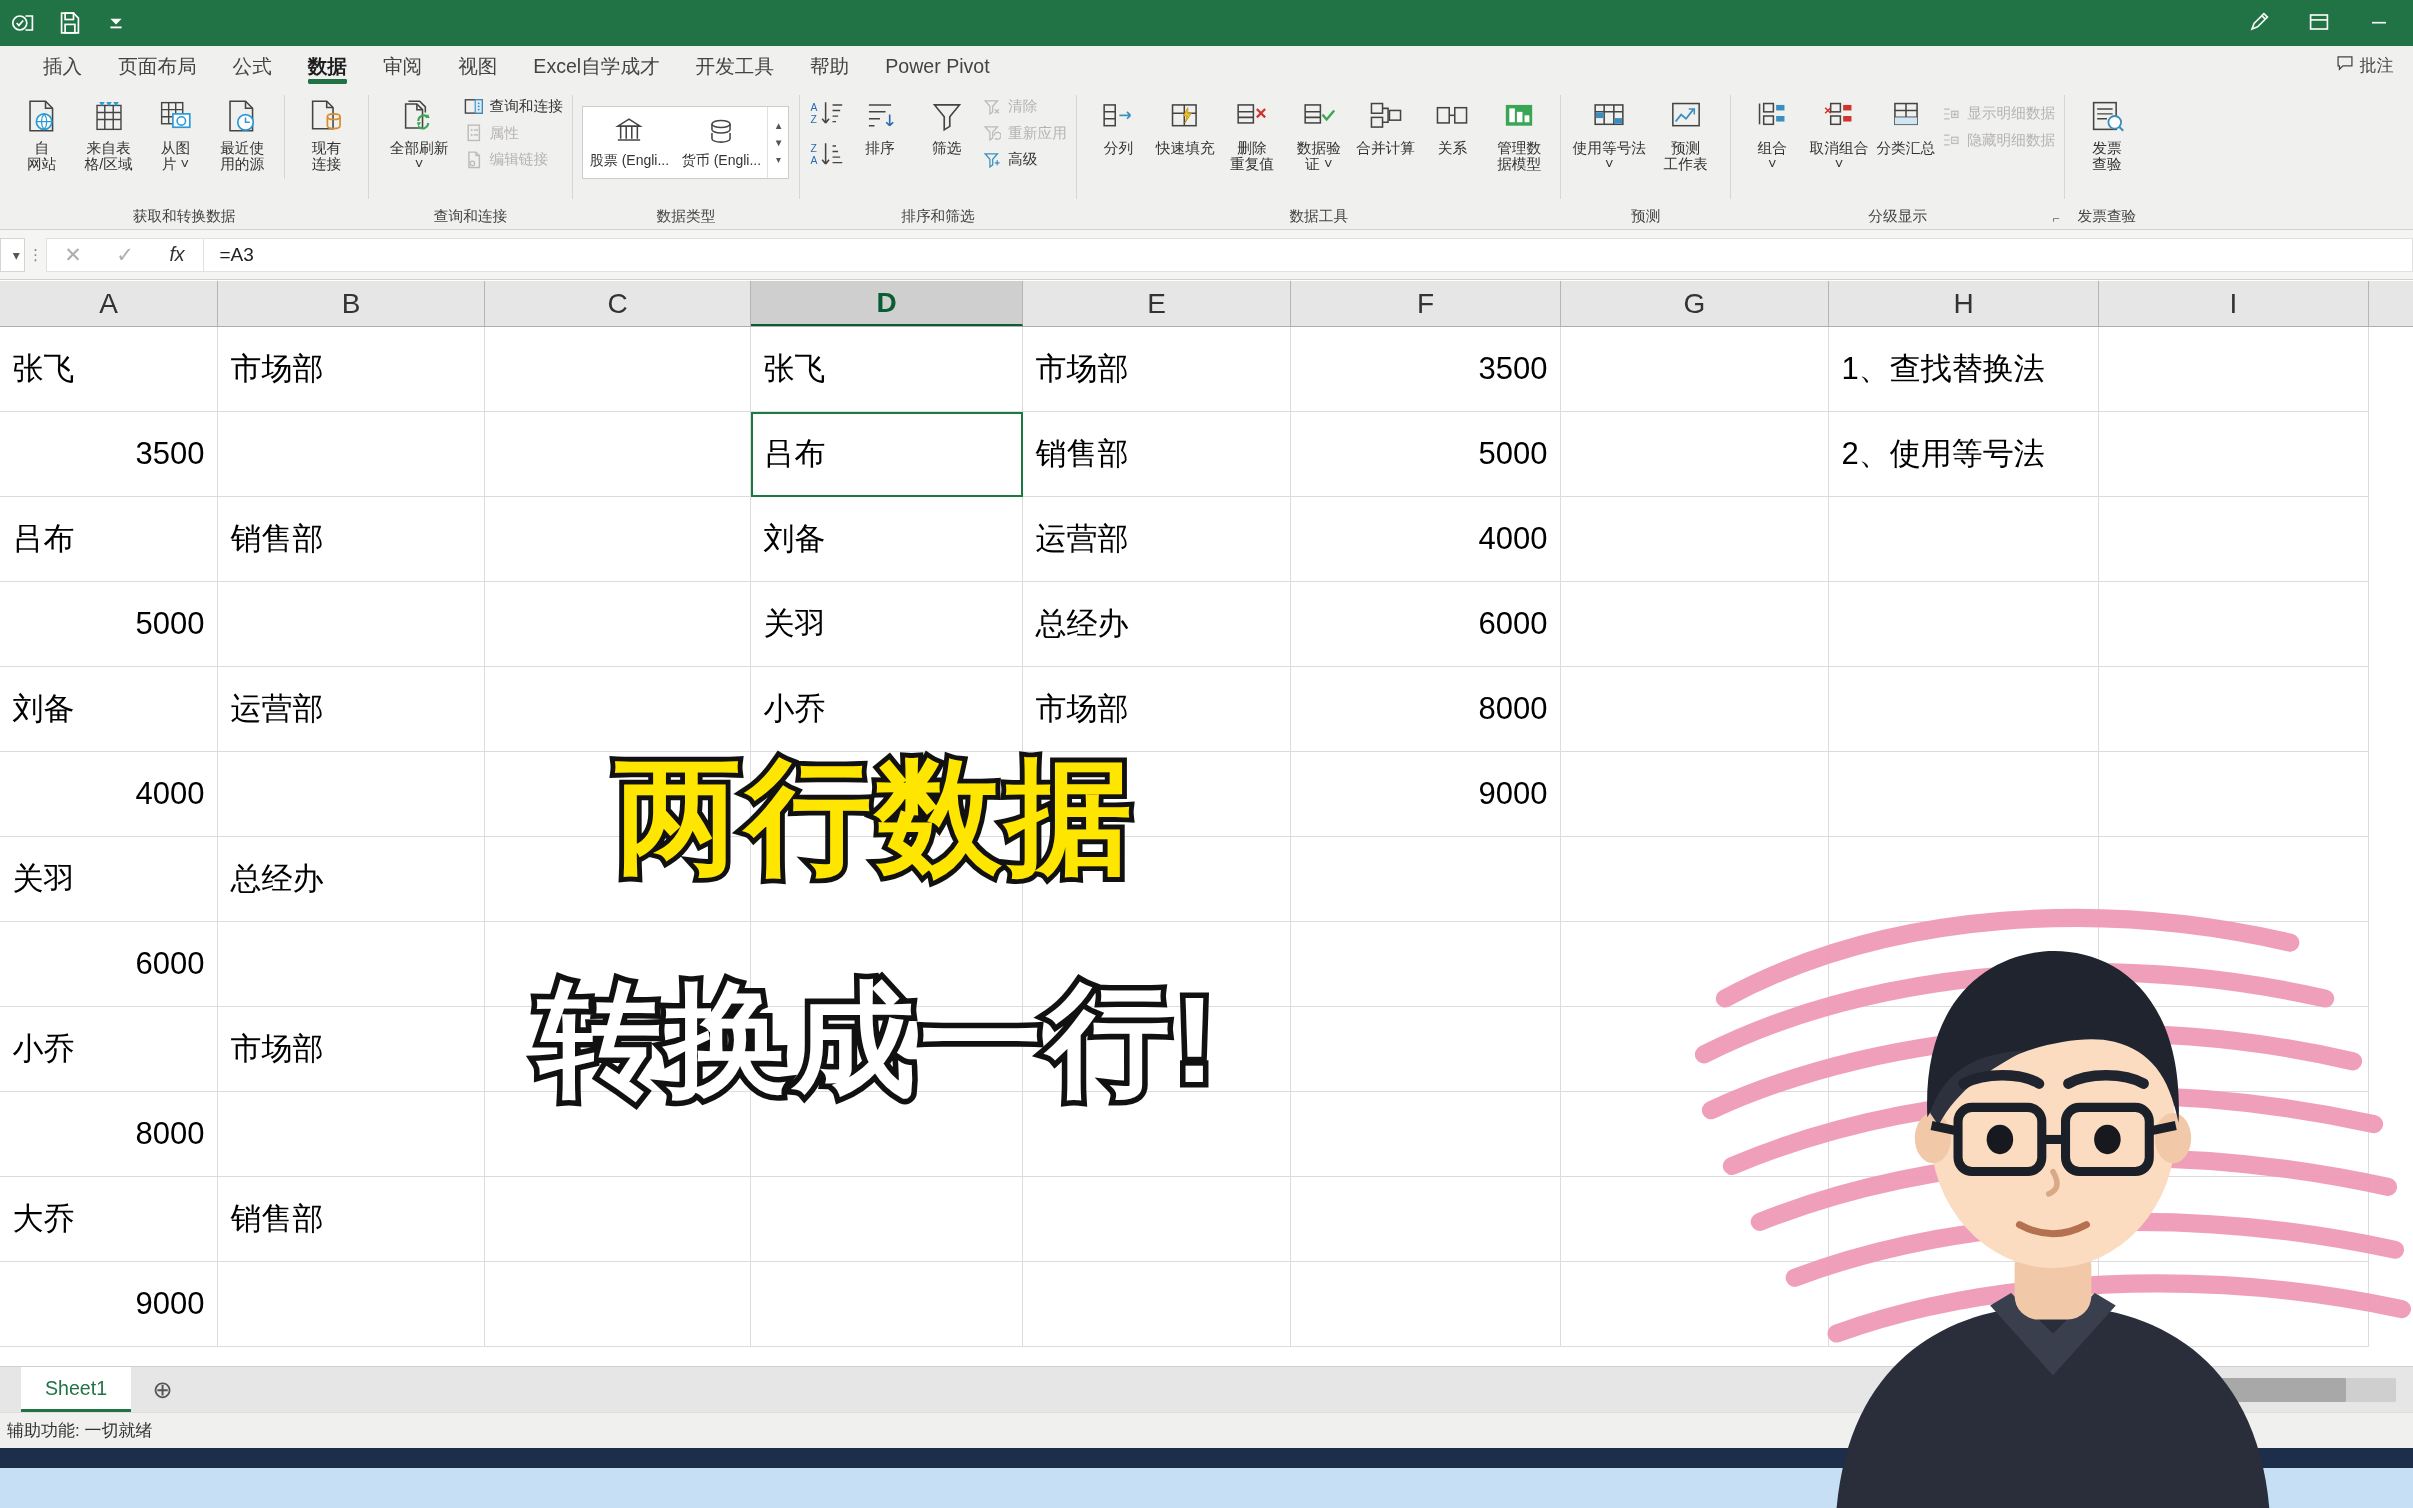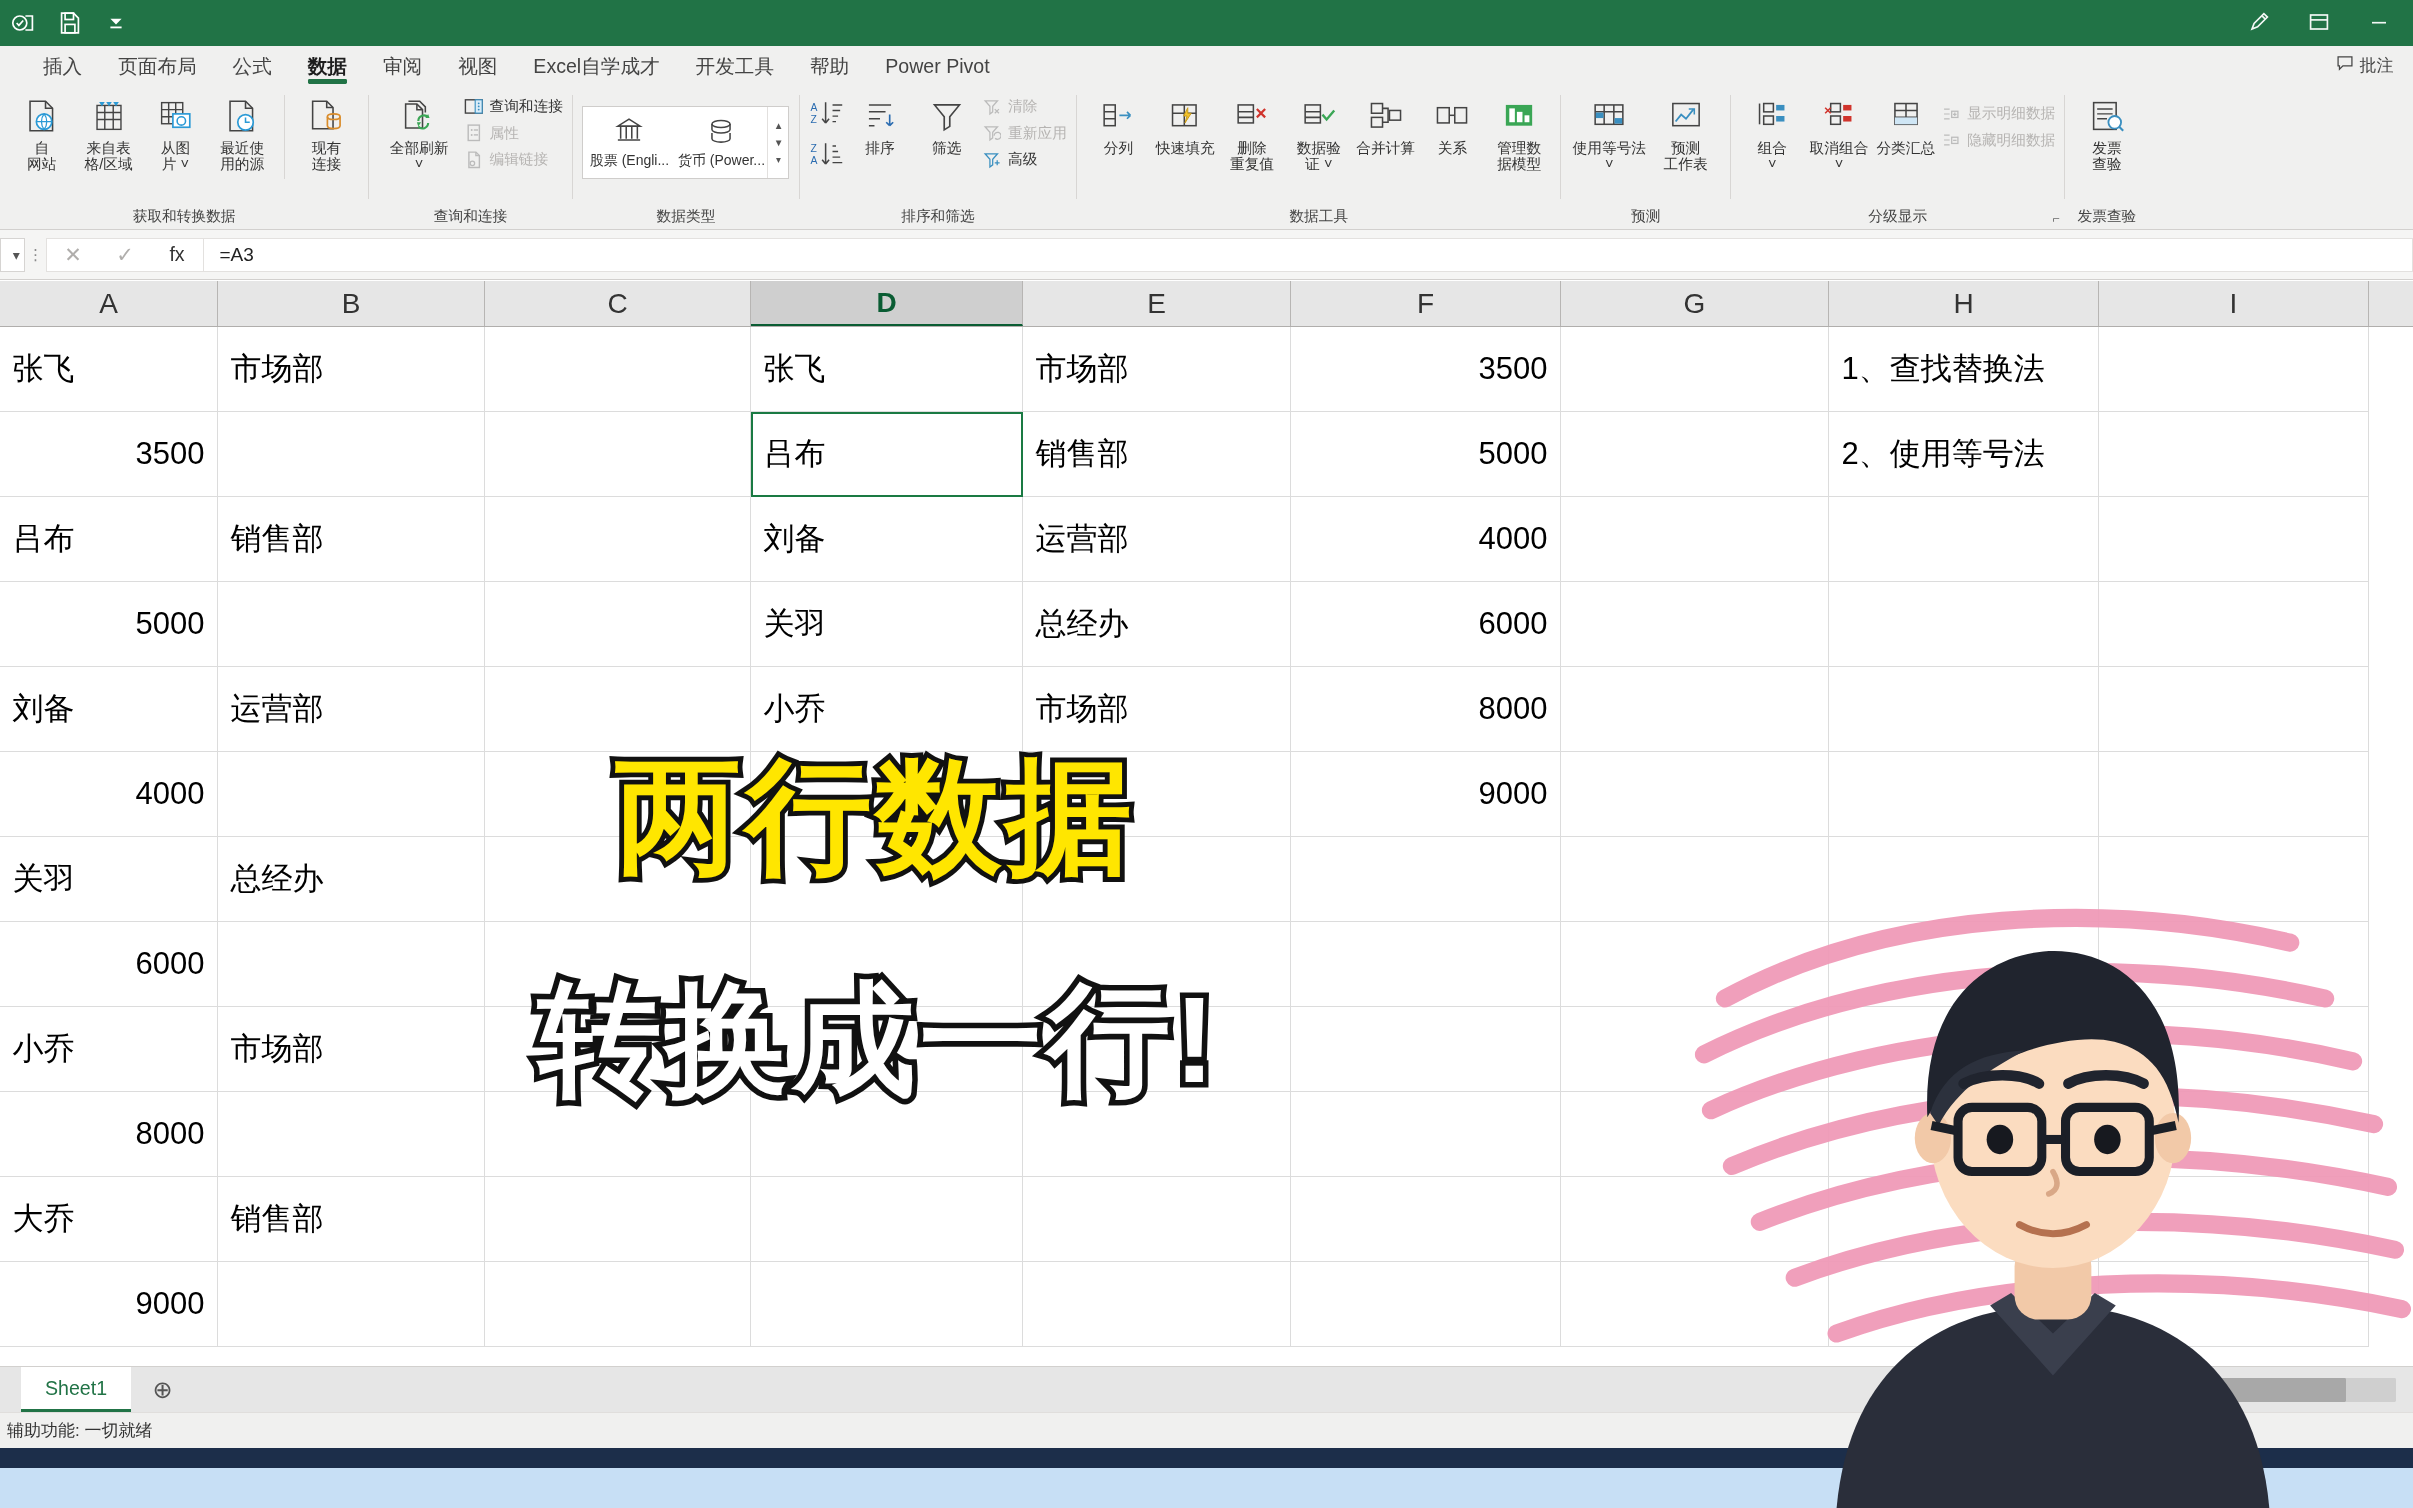--- a/index.html
+++ b/index.html
@@ -67,21 +67,21 @@
     background:#f5f5f4; display:flex; align-items:center;
     border-bottom:0.7px solid #d2d0ce; }
   .namebox { width:25px; height:34px; margin-left:0px; background:#fff;
     border:0.7px solid #d6d4d2; display:flex; align-items:center;
     justify-content:flex-end; padding-right:4.2px; font-size:14px; color:#555; }
   .fb-dots { width:21px; text-align:center; font-size:15.4px; color:#8a8a8a;
     letter-spacing:0; }
   .fb-btns { display:flex; align-items:center; gap:0; background:#fff;
     border:0.7px solid #e3e1df; height:34px; }
   .fb-btns span { width:52px; text-align:center; font-size:21px; color:#b0aeac; }
-  .fb-btns span.fx { color:#333; font-size:19.6px; }
+  .fb-btns span.fx { color:#333; font-style:italic; font-size:19.6px; }
   .fb-input { flex:1; height:34px; background:#fff; border:0.7px solid #e3e1df;
     border-left:none; display:flex; align-items:center; padding-left:15.4px;
     font-size:19px; color:#222; }
 
   
   .grid { position:absolute; left:0; top:281px; width:2413px; height:1085px;
     background:#fff; overflow:hidden; }
   .colhdr { position:absolute; left:0; top:0; height:46px; width:2413px;
     background:#e6e6e6; border-bottom:0.7px solid #b0aeac; display:flex; }
   .ch { border-right:0.7px solid #b7b5b3; display:flex; align-items:center;
@@ -389,21 +389,21 @@
           <div class="dtitem">
             <span>
               <svg width="32" height="32" viewBox="0 0 46 46">
                   <g fill="none" stroke="#444" stroke-width="2.2">
                 <ellipse cx="23" cy="13" rx="13" ry="5"></ellipse>
                     <path d="M10 13v8c0 2.8 5.8 5 13 5s13-2.2 13-5v-8"></path>
                 <path d="M10 26v8c0 2.8 5.8 5 13 5s13-2.2 13-5v-8"></path>
                   </g>
                 </svg>
             </span>
-            <span class="lbl">货币 (Power...</span>
+            <span class="lbl">货币 (Engli...</span>
           </div>
           <div class="dtspin">
             <span>▲</span>
             <span>▼</span>
             <span>▾</span>
           </div>
         </div>
       </div>
       <div class="rg-label">数据类型</div>
     </div>

